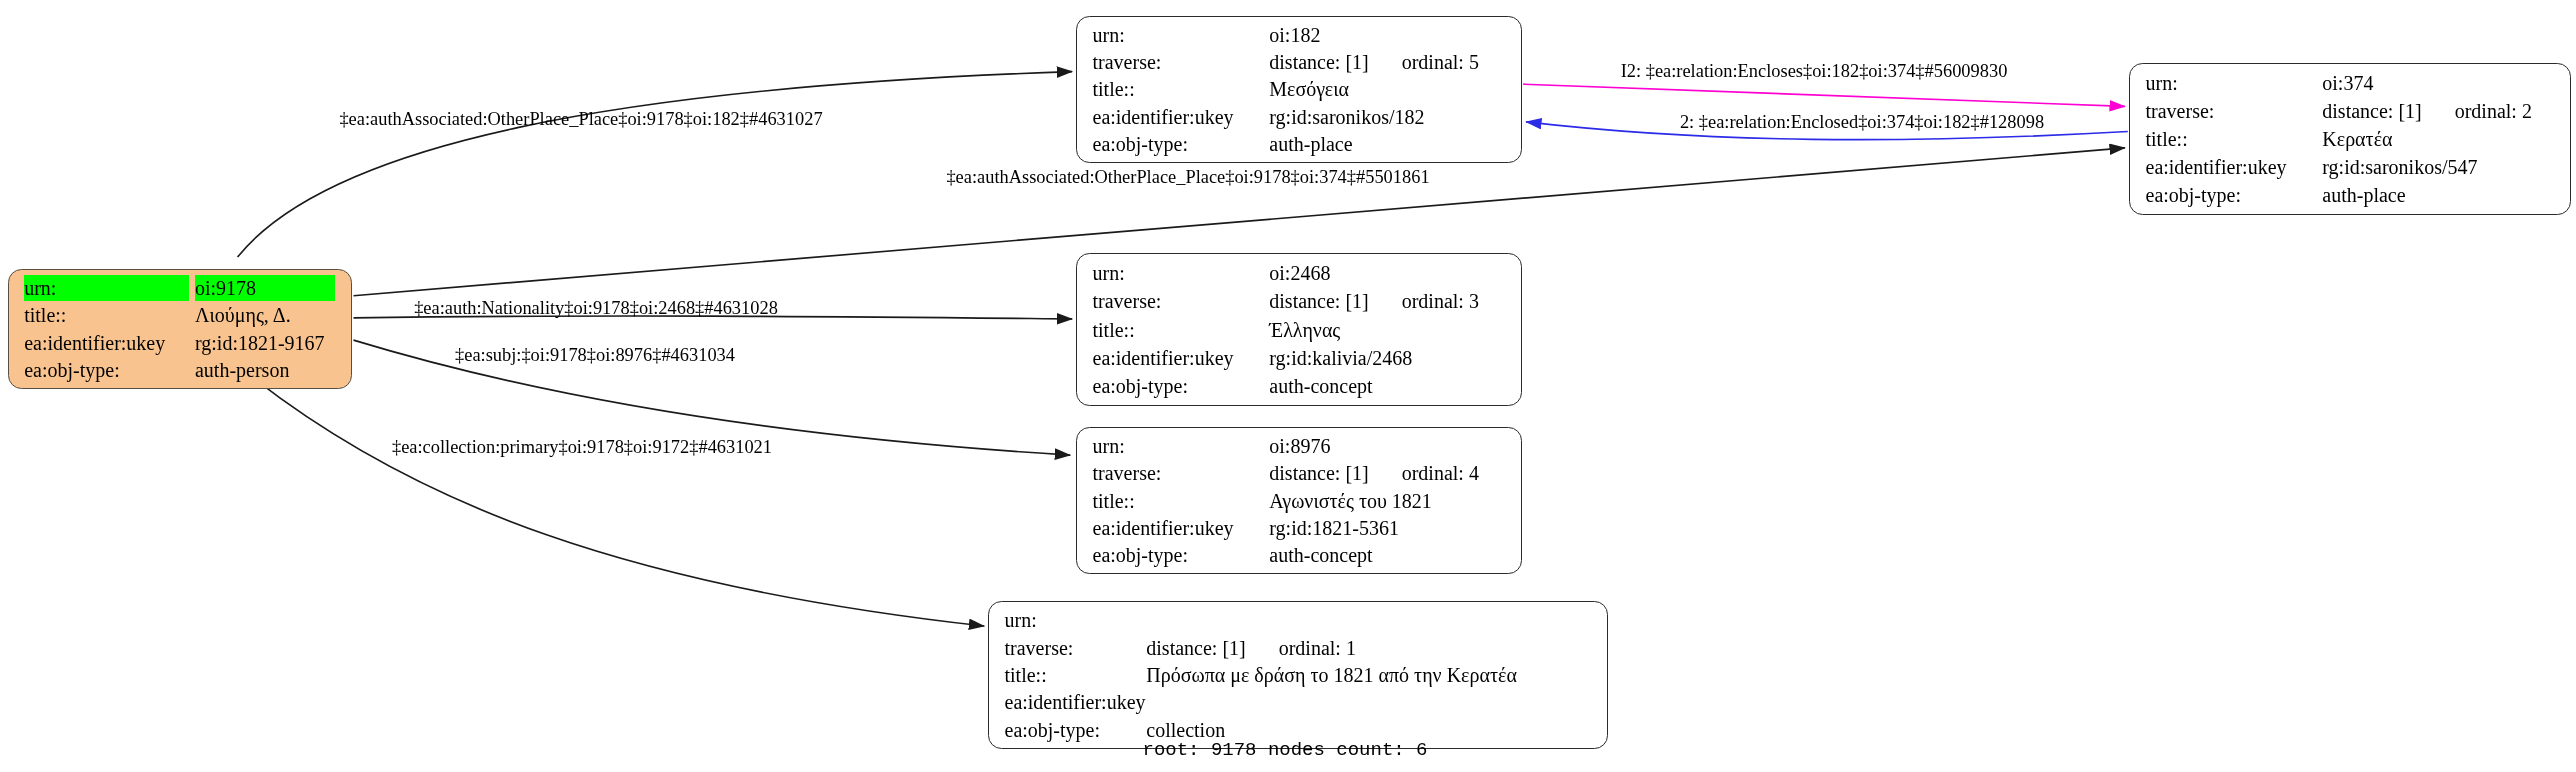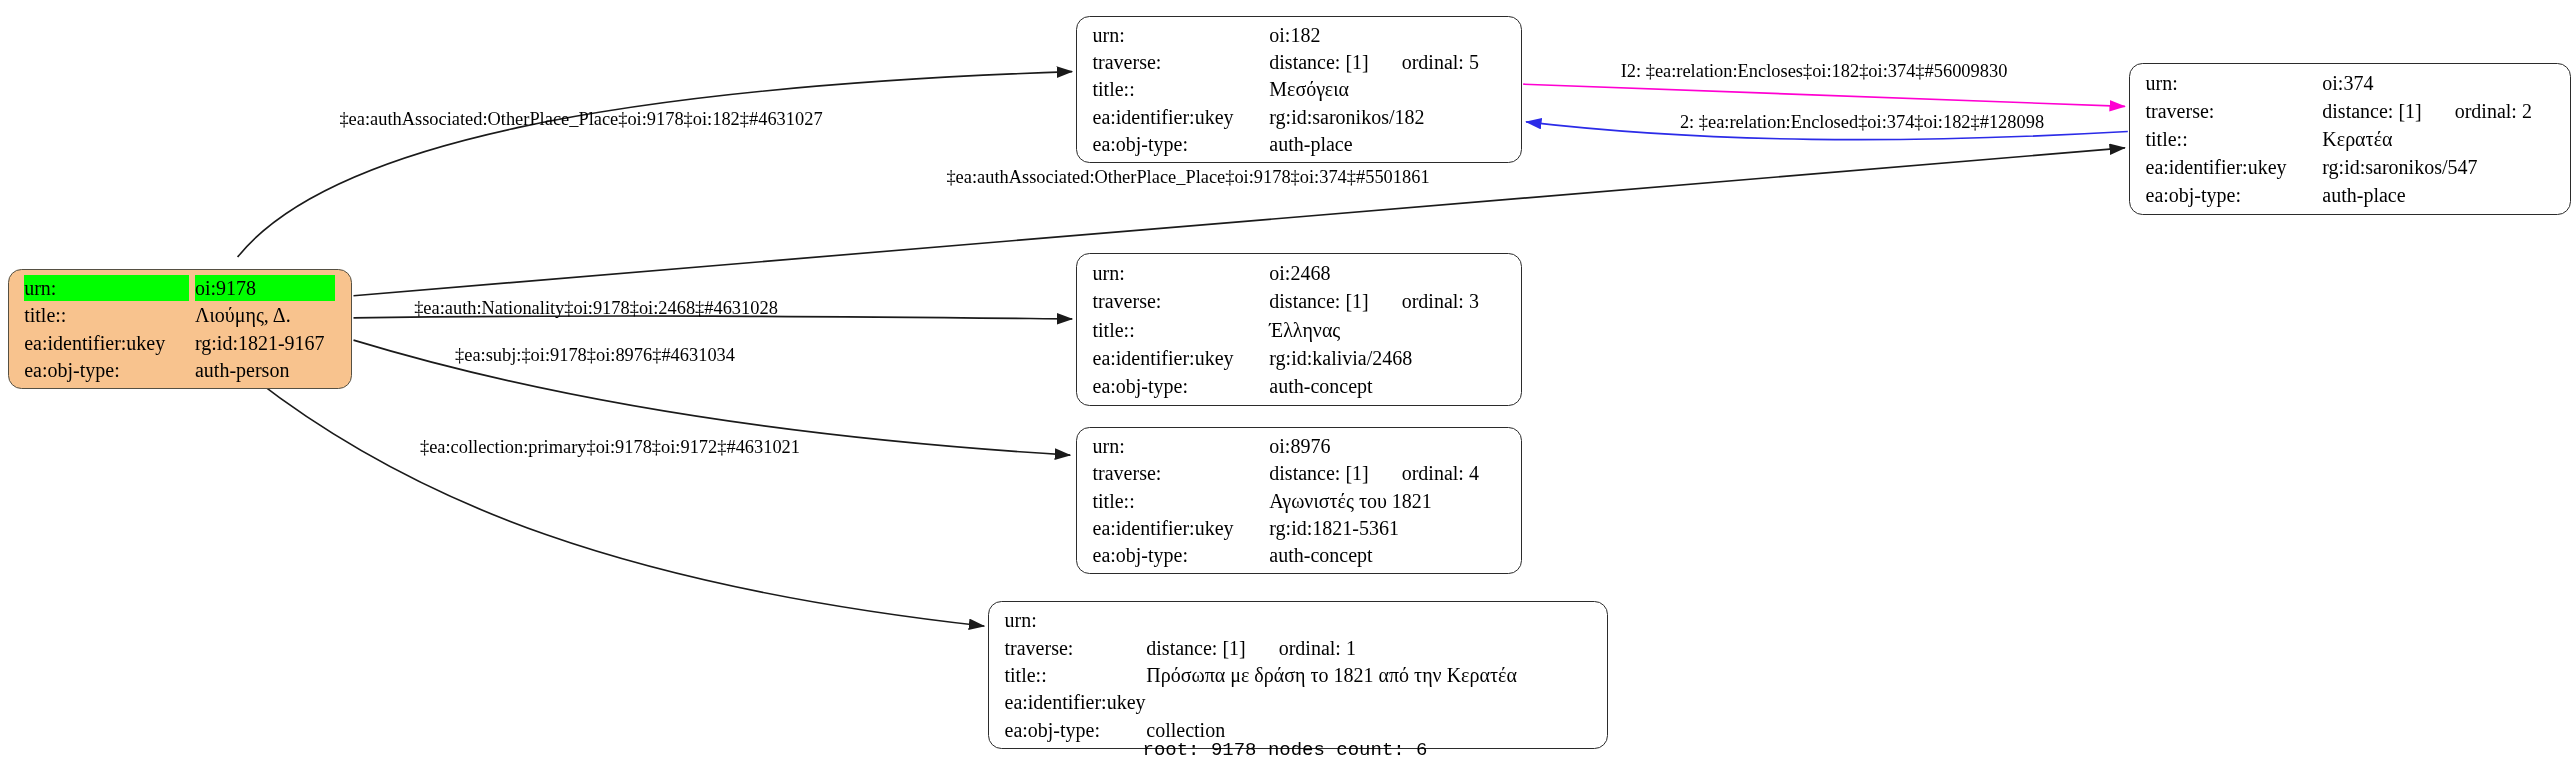--- a/index.html
+++ b/index.html
@@ -261,17 +261,17 @@
         </div>
       </div>
     </div>
   <div id="labels-layer">
       <div class="edge-label" style="left: 581px; top: 76px; margin-top: 43px;">‡ea:authAssociated:OtherPlace_Place‡oi:9178‡oi:182‡#4631027</div>
       <div class="edge-label" style="left: 1814px; top: 71px;">I2: ‡ea:relation:Encloses‡oi:182‡oi:374‡#56009830</div>
       <div class="edge-label" style="left: 1862px; top: 122px;">2: ‡ea:relation:Enclosed‡oi:374‡oi:182‡#128098</div>
       <div class="edge-label" style="left: 1188px; top: 177px;">‡ea:authAssociated:OtherPlace_Place‡oi:9178‡oi:374‡#5501861</div>
       <div class="edge-label" style="left: 596px; top: 308px;">‡ea:auth:Nationality‡oi:9178‡oi:2468‡#4631028</div>
       <div class="edge-label" style="left: 595px; top: 339px; margin-top: 16px;">‡ea:subj:‡oi:9178‡oi:8976‡#4631034</div>
-      <div class="edge-label" style="left: 610px; top: 447px;">‡ea:collection:primary‡oi:9178‡oi:9172‡#4631021</div>
+      <div class="edge-label" style="left: 582px; top: 447px;">‡ea:collection:primary‡oi:9178‡oi:9172‡#4631021</div>
     </div>
   <div class="caption" style="left:1285px;top:750px;font-family:Liberation Mono, monospace;">root: 9178 nodes count: 6</div>
 </div>
 
 
 </body></html>

